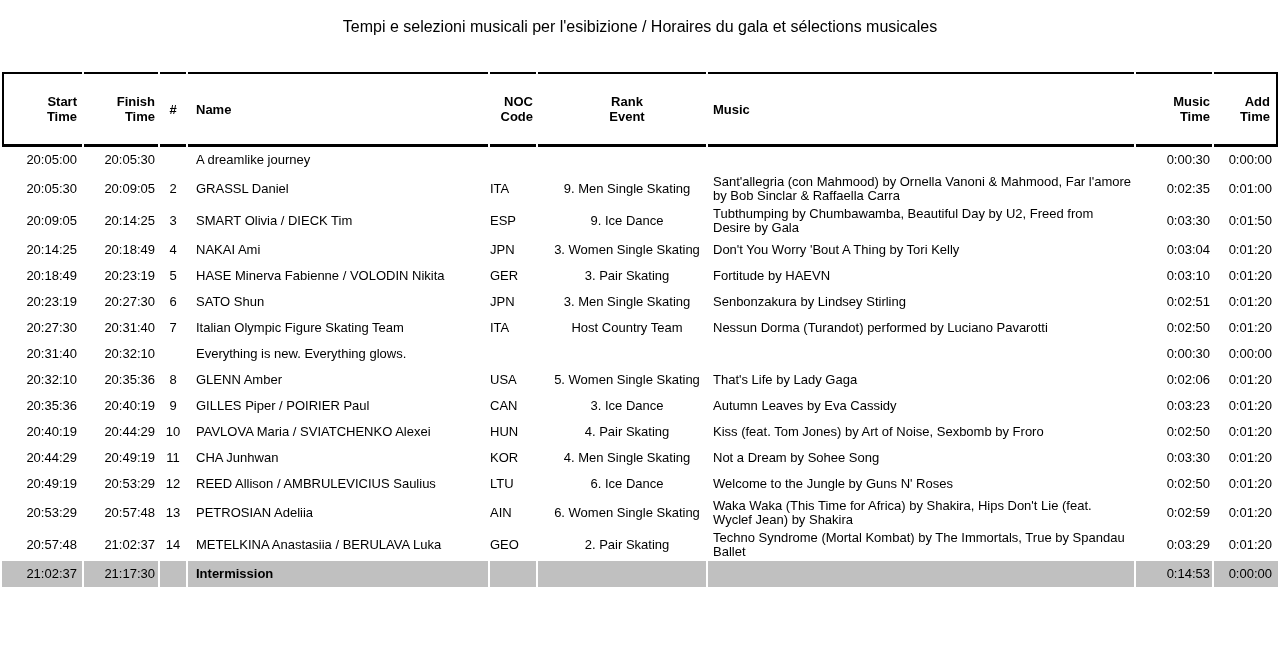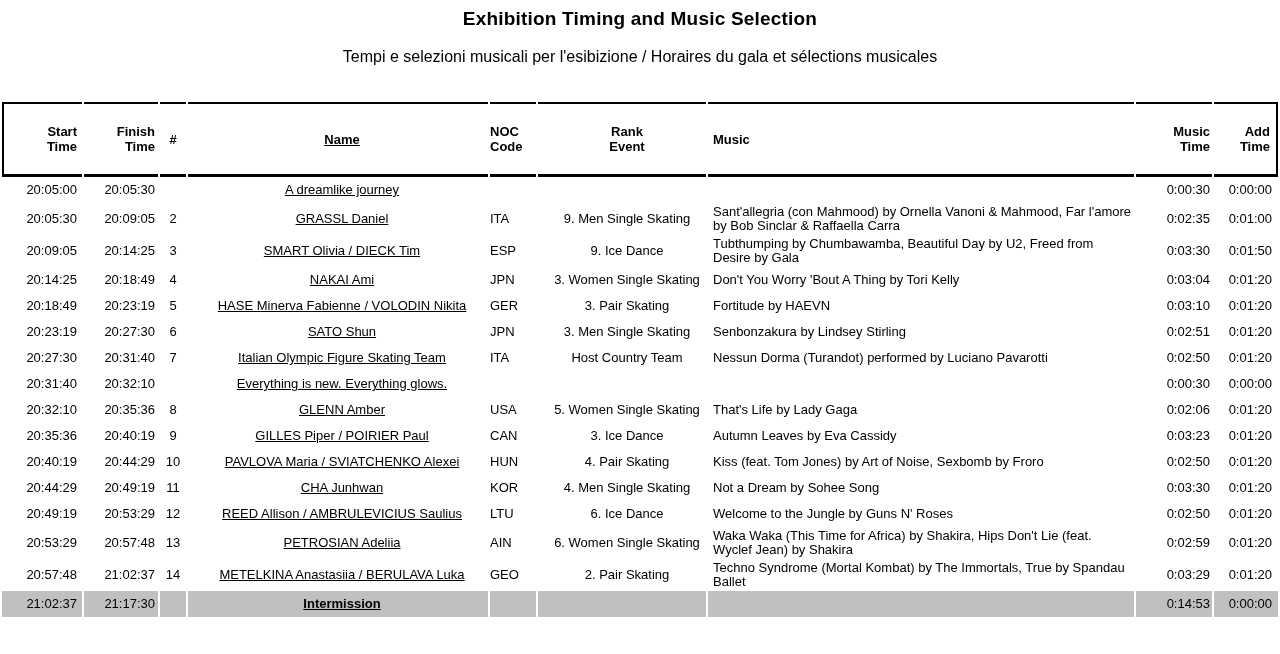--- a/index.html
+++ b/index.html
@@ -49,35 +49,34 @@
     line-height: 14px;
     padding: 2px 0;
     height: 26px;
     white-space: pre-line;
     overflow: hidden;
   }
   
   .c-start_time  { text-align: right; padding-right: 5px; }
   .c-finish_time { text-align: right; padding-right: 3px; margin-top: 28px; }
   .c-num         { text-align: center; }
-  .c-name        { text-align: center; padding-left: 8px; text-decoration: underline; }
+  .c-name        { text-align: left; padding-left: 8px; }
   .c-noc         { text-align: left; }
-  th.c-noc       { padding-right: 3px; }
+  th.c-noc       { text-align: right; padding-right: 3px; }
   .c-rank_event  { text-align: center; padding-left: 10px; }
   .c-music       { text-align: left; padding-left: 5px; }
   .c-music_time  { text-align: right; padding-right: 2px; }
   .c-add_time    { text-align: right; padding-right: 6px; }
   tr.intermission td { background: #c0c0c0; }
   tr.intermission td.c-name { font-weight: bold; }
 </style>
 </head>
 <body>
 
 <div class="page">
-  <div class="doc-title">Exhibition Timing and Music Selection</div>
   <div class="doc-subtitle">Tempi e selezioni musicali per l'esibizione / Horaires du gala et sélections musicales</div>
 
   <table class="schedule">
     <colgroup>
       <col style="width:80px">
         <col style="width:74px">
         <col style="width:26px">
       <col style="width:300px">
         <col style="width:46px">
         <col style="width:168px">

